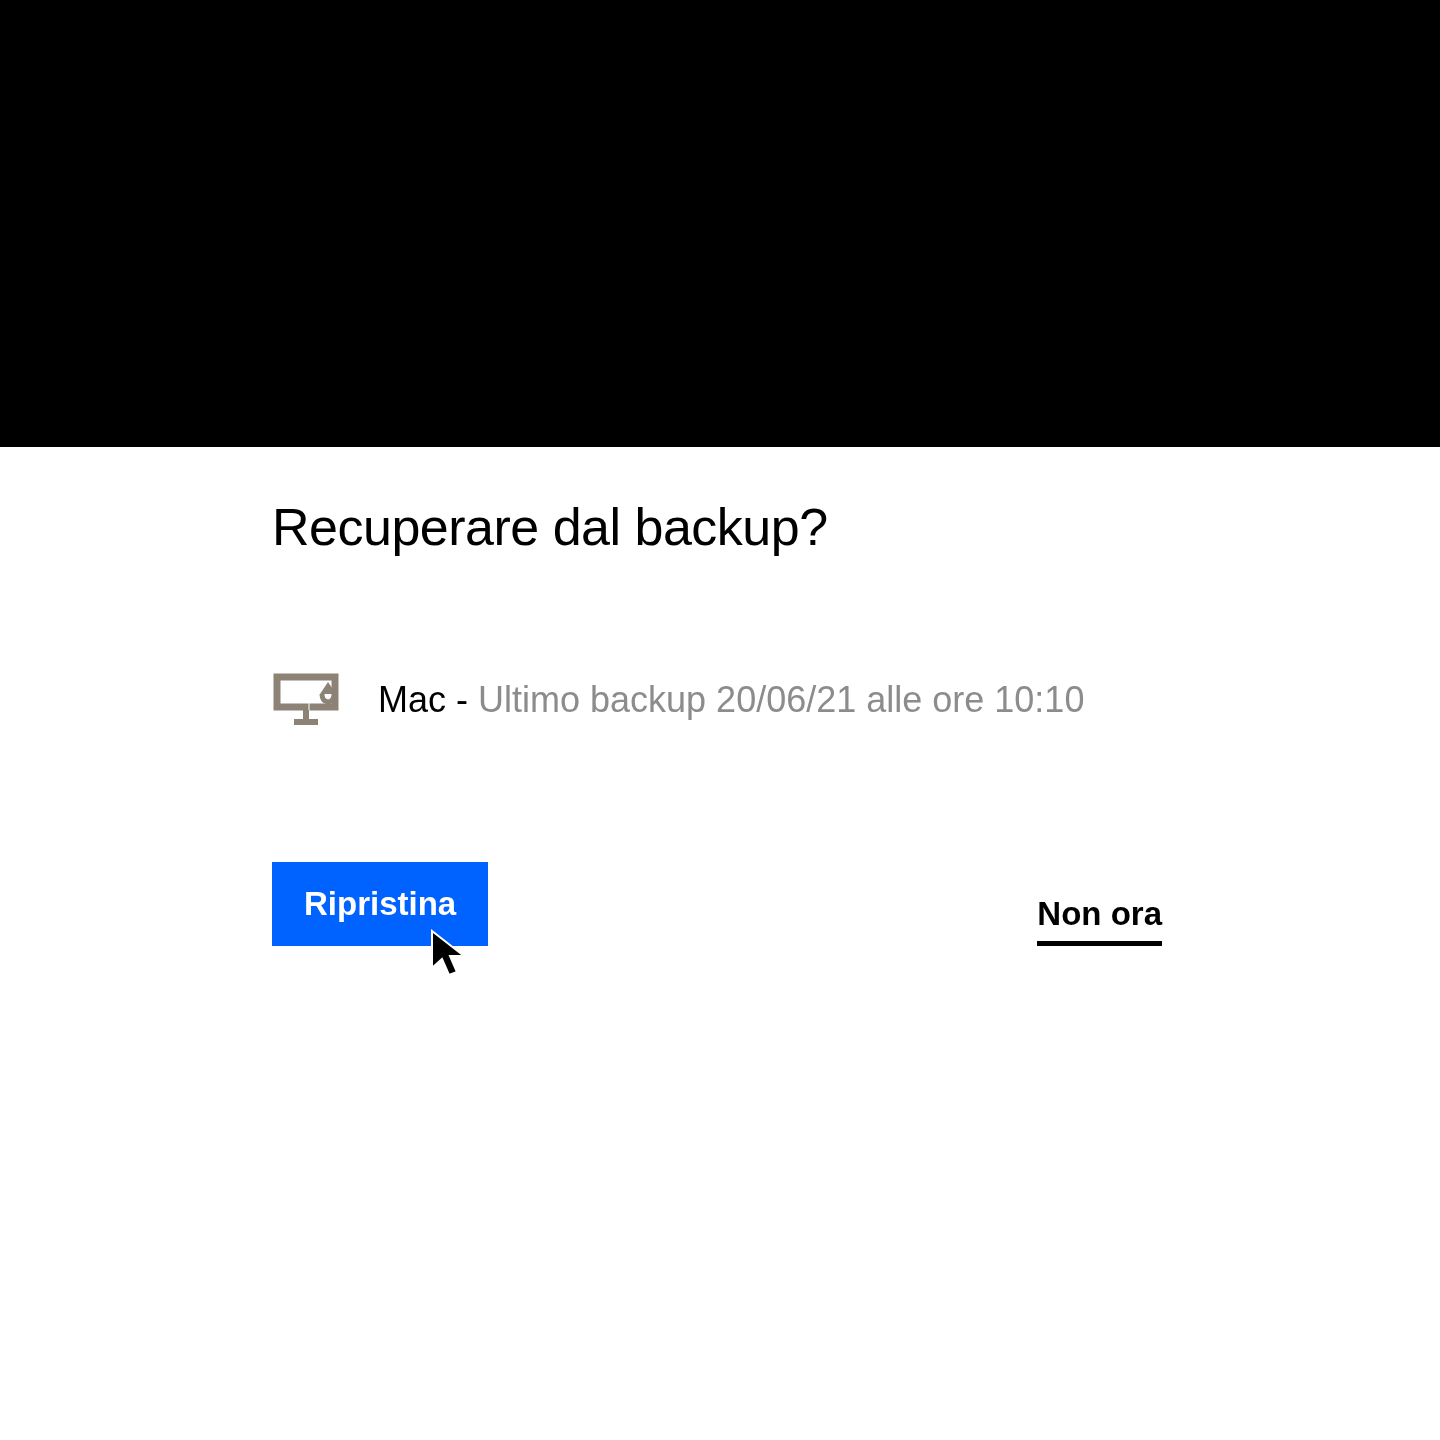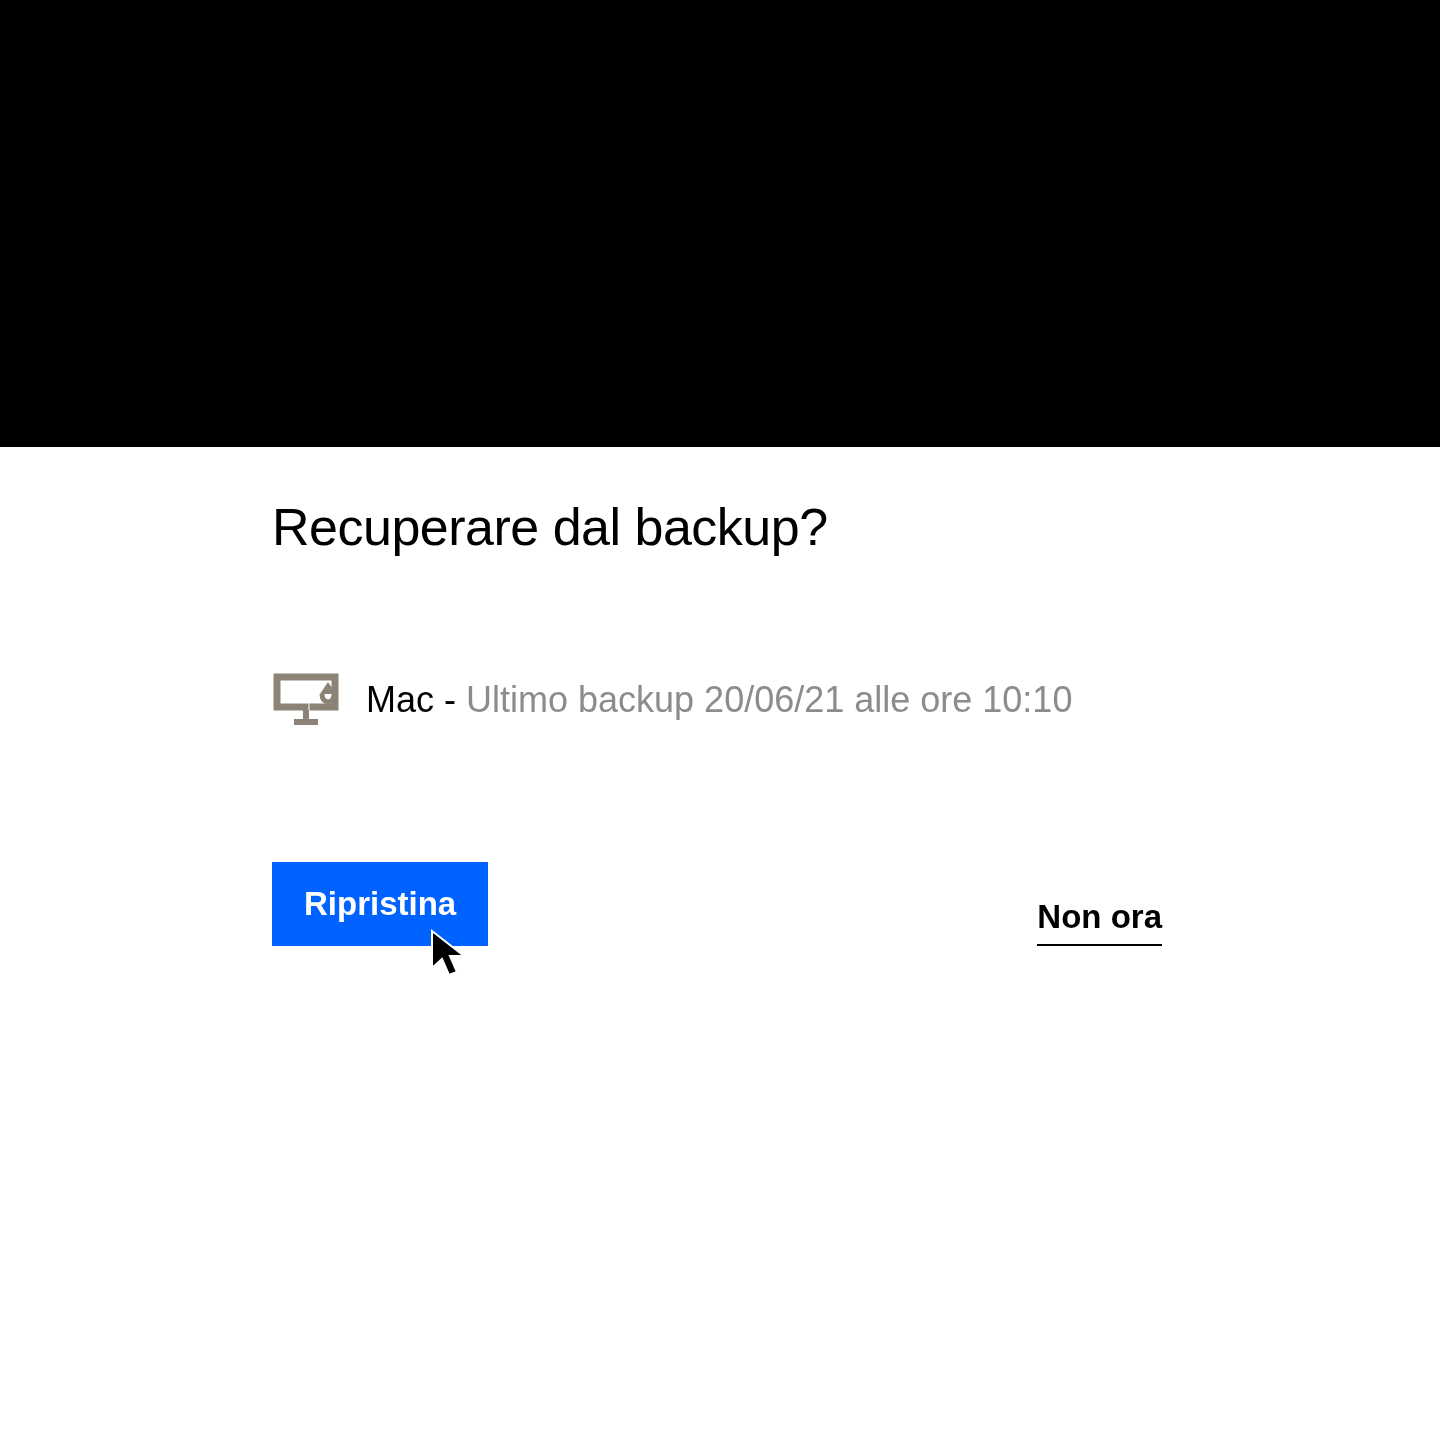--- a/index.html
+++ b/index.html
@@ -31,21 +31,21 @@
       font-size: 52px;
       font-weight: 400;
       color: #000000;
       letter-spacing: -0.5px;
       margin-bottom: 115px;
     }
     
     .backup-row {
       display: flex;
       align-items: center;
-      gap: 26px;
+      gap: 38px;
       margin-bottom: 135px;
     }
     
     .monitor-icon {
       width: 68px;
       height: 55px;
       color: #8c8275;
       flex-shrink: 0;
     }
     
@@ -86,21 +86,21 @@
     
     .secondary-button {
       background: transparent;
       color: #000000;
       border: none;
       font-size: 33px;
       font-weight: 600;
       cursor: pointer;
       font-family: inherit;
       padding-bottom: 8px;
-      border-bottom: 2px solid #000000;
+      border-bottom: 5px solid #000000;
       position: absolute;
       right: 0;
     }
     
     .cursor-overlay {
       position: absolute;
       left: 429px;
       top: 928px;
       pointer-events: none;
     }

